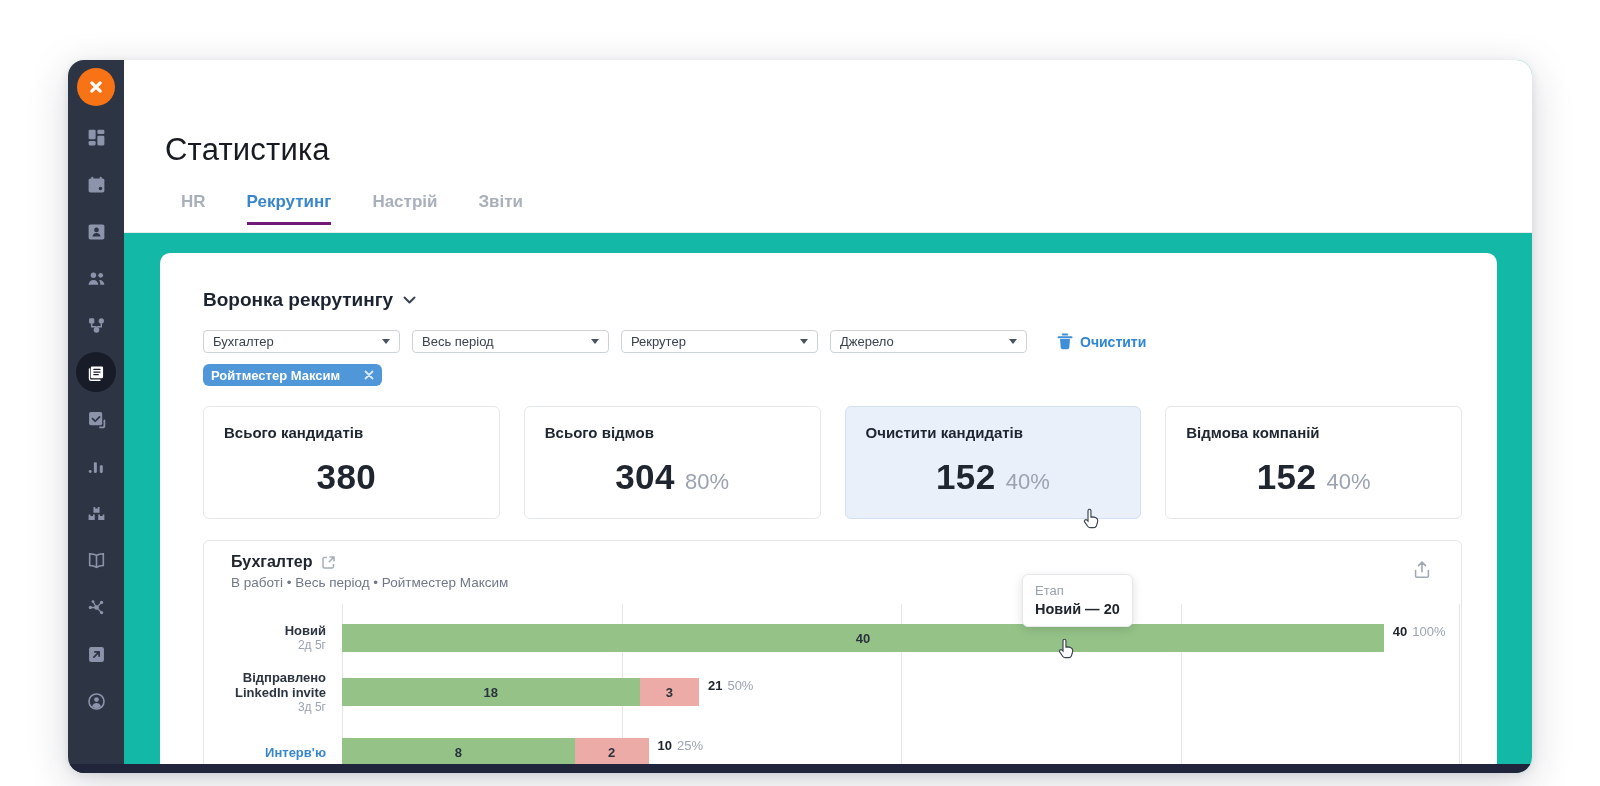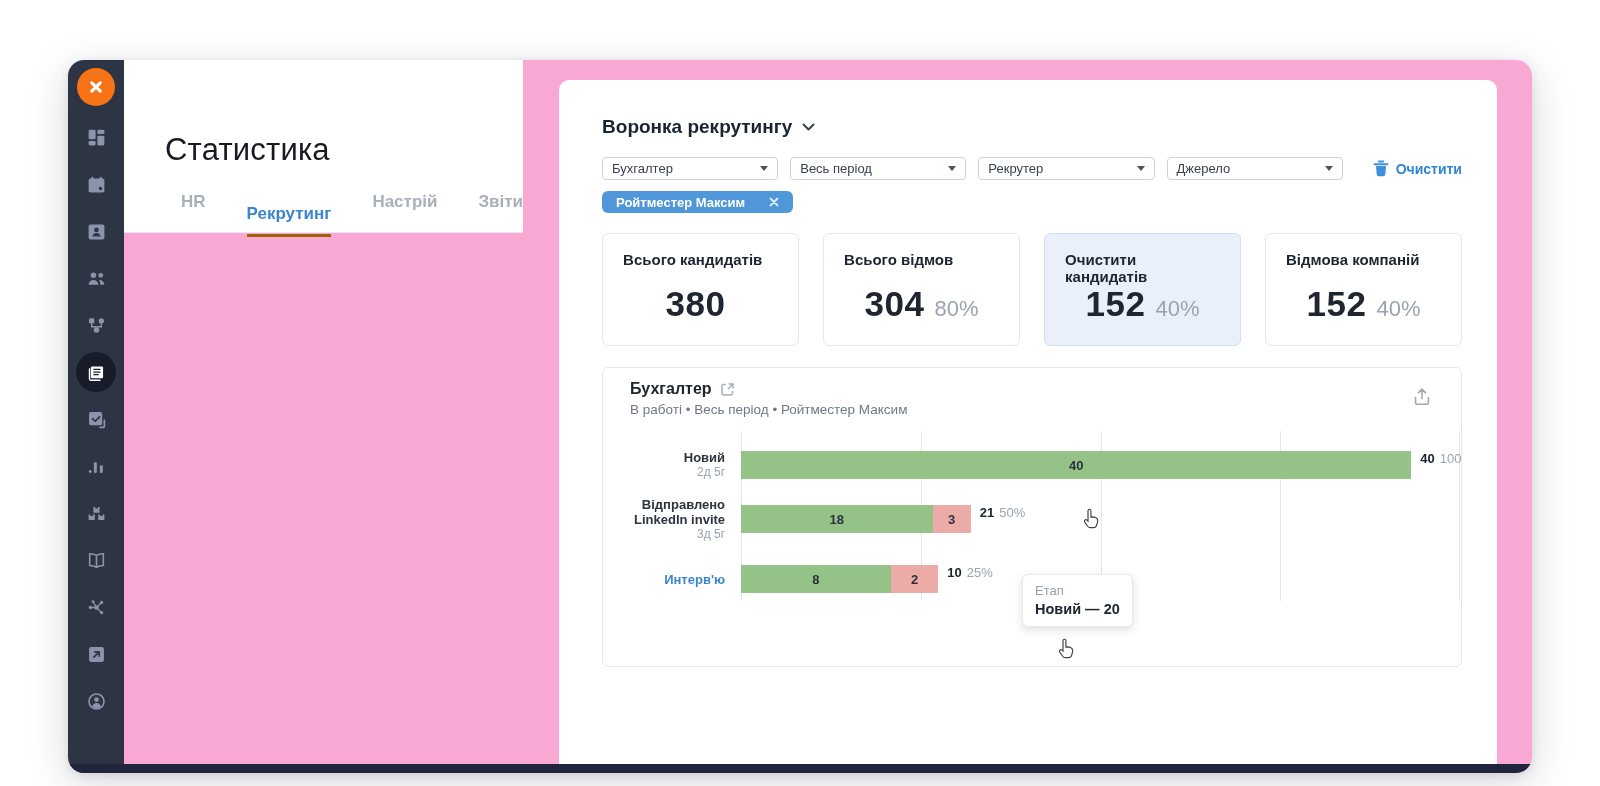--- a/index.html
+++ b/index.html
@@ -13,43 +13,43 @@
   }
 
   
   .sidebar { width:56px; flex:none; background:#2d3443; display:flex; flex-direction:column; align-items:center; padding-top:8px; }
   .logo { width:38px; height:38px; border-radius:50%; background:#f87315; display:flex; align-items:center; justify-content:center; margin-bottom:11px; flex:none; }
   .nav-ic { width:40px; height:40px; border-radius:50%; display:flex; align-items:center; justify-content:center; margin-bottom:7px; flex:none; cursor:pointer; }
   .nav-ic svg { width:21px; height:21px; }
   .nav-ic.active { background:#181c28; }
 
   
-  .main { flex:1; display:flex; flex-direction:row; overflow:hidden; background:#f9a8d4; }
+  .main { flex:1; display:flex; flex-direction:column; overflow:hidden; background:#14b8a6; }
   .hdr { background:#fff; height:173px; flex:none; border-bottom:1px solid #e8eaed; }
   .page-title { margin:72px 0 0 41px; font-size:31px; font-weight:500; color:#171b21; letter-spacing:.2px; }
   .tabs { margin:24px 0 0 57px; display:flex; gap:41px; }
   .tab { font-size:17px; font-weight:700; color:#a9b0bb; padding-bottom:10px; cursor:pointer; }
-  .tab.active { color:#3a86cc; border-bottom:3px solid #a16207;margin-top:12px; }
+  .tab.active { color:#3a86cc; border-bottom:3px solid #701a75; }
 
   .content { flex:1; padding:20px 35px 0 36px; overflow:hidden; }
   .panel { background:#fff; border-radius:10px 10px 0 0; height:100%; padding:36px 35px 0 43px; }
 
   .sec-head { display:flex; align-items:center; gap:10px; cursor:pointer; }
   .sec-title { font-size:19px; font-weight:700; color:#1b2330; }
 
   .filters { margin-top:19px; display:flex; align-items:center; }
   .select { width:197px; height:23px; border:1px solid #ced3da; border-radius:4px; background:#fff; margin-right:12px;
             display:flex; align-items:center; justify-content:space-between; padding:0 9px; cursor:pointer; }
   .select span { font-size:13px; color:#39424f; }
   .caret { width:0; height:0; border-left:4px solid transparent; border-right:4px solid transparent; border-top:5px solid #49525f; }
   .clear-btn { margin-left:18px; display:flex; align-items:flex-end; gap:7px; cursor:pointer; }
   .clear-btn span { color:#2f86d3; font-weight:700; font-size:14px; }
 
   .tag { margin-top:11px; display:inline-flex; align-items:center; gap:24px; background:#4f97d8; color:#fff;
-         border-radius:6px; height:22px; padding:0 14px; font-size:13px; font-weight:700; cursor:pointer; }
+         border-radius:6px; height:22px; padding:0 8px; font-size:13px; font-weight:700; cursor:pointer; }
 
   .cards { margin-top:20px; display:flex; gap:24px; }
   .card { flex:1; height:113px; background:#fff; border:1px solid #e4e7ec; border-radius:6px; position:relative; padding:17px 20px; cursor:pointer; }
   .card.hl { background:#e9f0fa; border-color:#d2e0f3; }
   .card-label { font-size:15px; font-weight:700; color:#1d2531; }
   .card-val { position:absolute; left:0; right:0; top:50px; text-align:center; white-space:nowrap; }
   .card-val b { font-size:35px; font-weight:600; color:#20262f; letter-spacing:.5px; }
   .card-val i { font-style:normal; font-size:22px; color:#9ba3b1; margin-left:10px; }
 
   .chart-card { margin-top:21px; border:1px solid #e4e7ec; border-radius:6px; height:300px; position:relative; padding-top:12px; background:#fff; }

